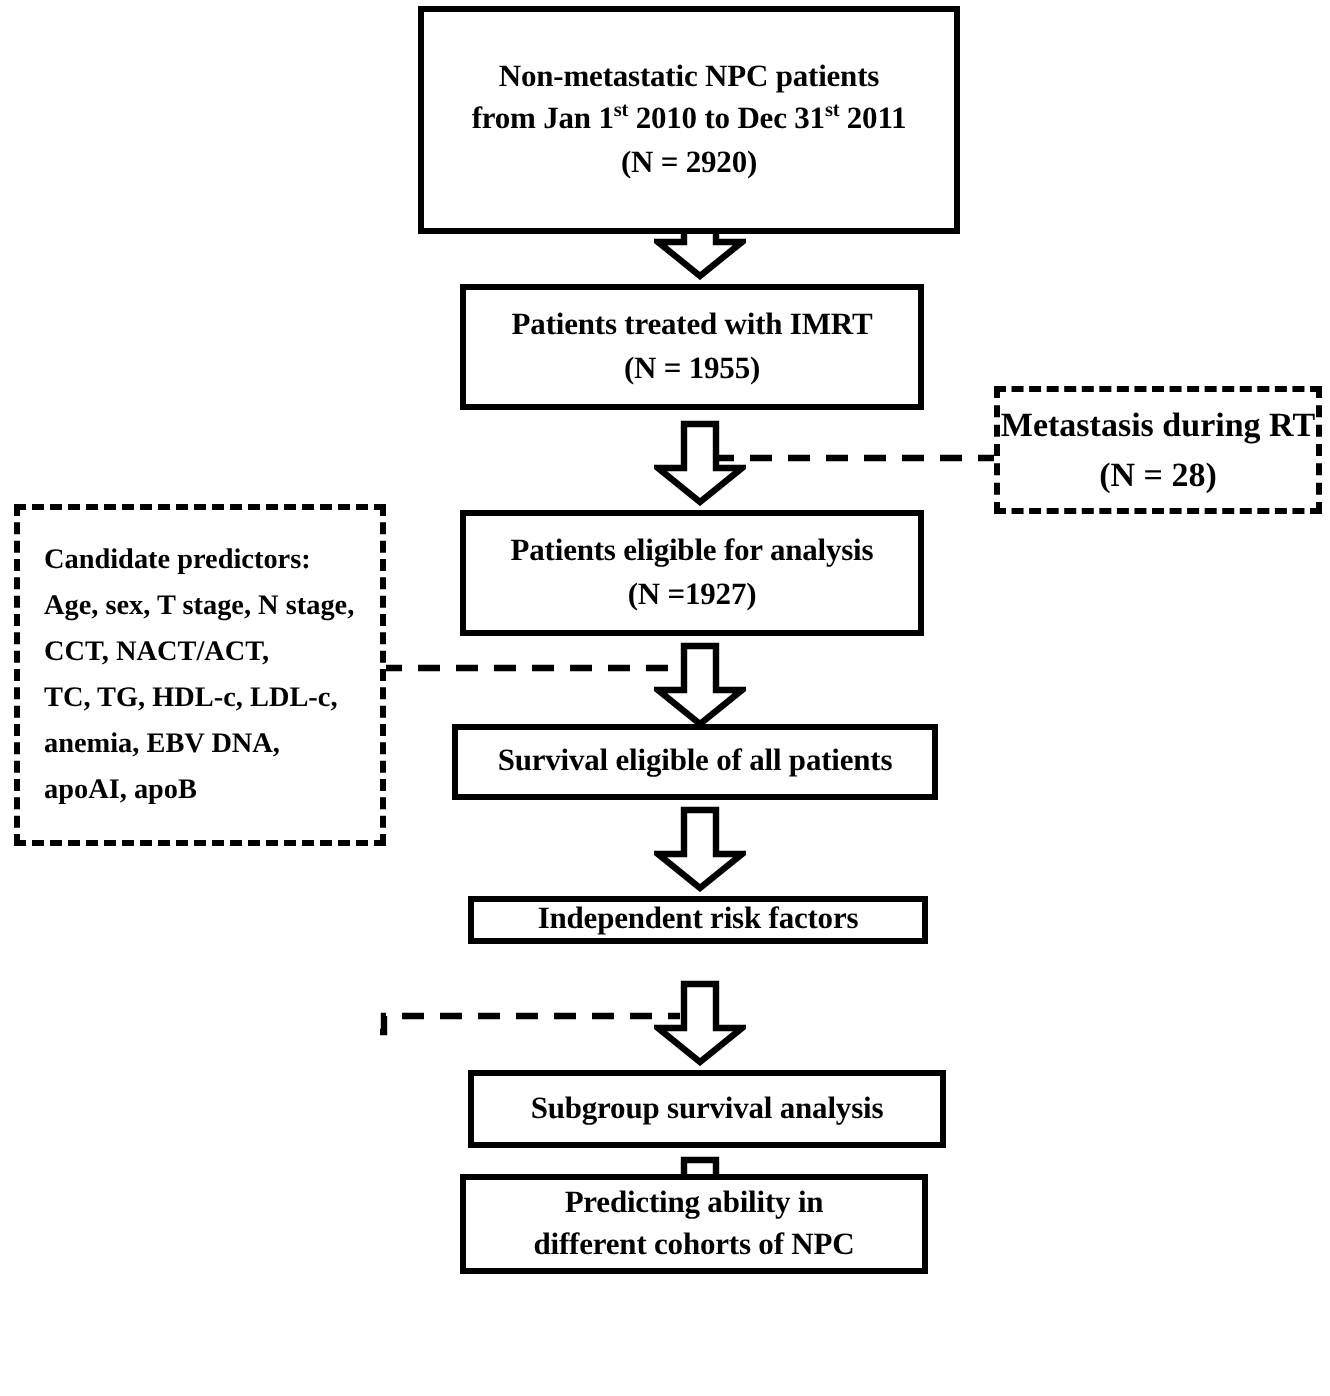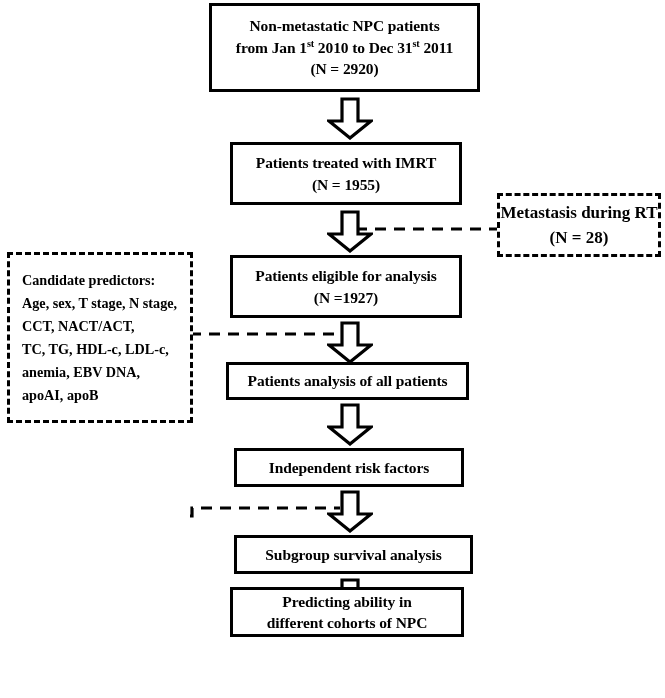--- a/index.html
+++ b/index.html
@@ -78,21 +78,21 @@
     font-size: 0.66em;
     vertical-align: super;
     line-height: 0;
   }
 </style>
 </head>
 <body>
 
 <div id="canvas">
 
-  <div class="node" style="left:209px; top:3px; width:271px; height:89px;">
+  <div class="node" style="left:209px; top:3px; width:271px; height:114px;">
     <span class="ln">Non-metastatic NPC patients</span>
     <span class="ln"><span>from Jan 1</span><sup>st</sup><span> 2010 to Dec 31</span><sup>st</sup><span> 2011</span></span>
     <span class="ln">(N = 2920)</span>
   </div>
 
   <div class="arrow" style="left:327px; top:97px; width:46px; height:43px;">
     <svg width="46" height="43" viewBox="0 0 46 43">
       <polygon points="15,2 31,2 31,24 44,24 23,41 2,24 15,24" fill="#ffffff" stroke="#000000" stroke-width="3.2" stroke-linejoin="miter"></polygon>
     </svg>
   </div>
@@ -139,30 +139,30 @@
     <span class="ln">apoAI, apoB</span>
   </div>
 
   <div class="conn" style="left:190px; top:330px; width:148px; height:8px;">
     <svg width="148" height="8" viewBox="0 0 148 8">
       <line x1="0" y1="4" x2="148" y2="4" stroke="#000000" stroke-width="3.2" stroke-dasharray="11,8"></line>
     </svg>
   </div>
 
   <div class="node" style="left:226px; top:362px; width:243px; height:38px;">
-    <span class="ln">Patients analysis of all patients</span>
+    <span class="ln">Survival eligible of all patients</span>
   </div>
 
   <div class="arrow" style="left:327px; top:403px; width:46px; height:43px;">
     <svg width="46" height="43" viewBox="0 0 46 43">
       <polygon points="15,2 31,2 31,24 44,24 23,41 2,24 15,24" fill="#ffffff" stroke="#000000" stroke-width="3.2" stroke-linejoin="miter"></polygon>
     </svg>
   </div>
 
-  <div class="node" style="left:234px; top:448px; width:230px; height:39px;">
+  <div class="node" style="left:234px; top:448px; width:230px; height:24px;">
     <span class="ln">Independent risk factors</span>
   </div>
 
   <div class="arrow" style="left:327px; top:490px; width:46px; height:43px;">
     <svg width="46" height="43" viewBox="0 0 46 43">
       <polygon points="15,2 31,2 31,24 44,24 23,41 2,24 15,24" fill="#ffffff" stroke="#000000" stroke-width="3.2" stroke-linejoin="miter"></polygon>
     </svg>
   </div>
 
 

